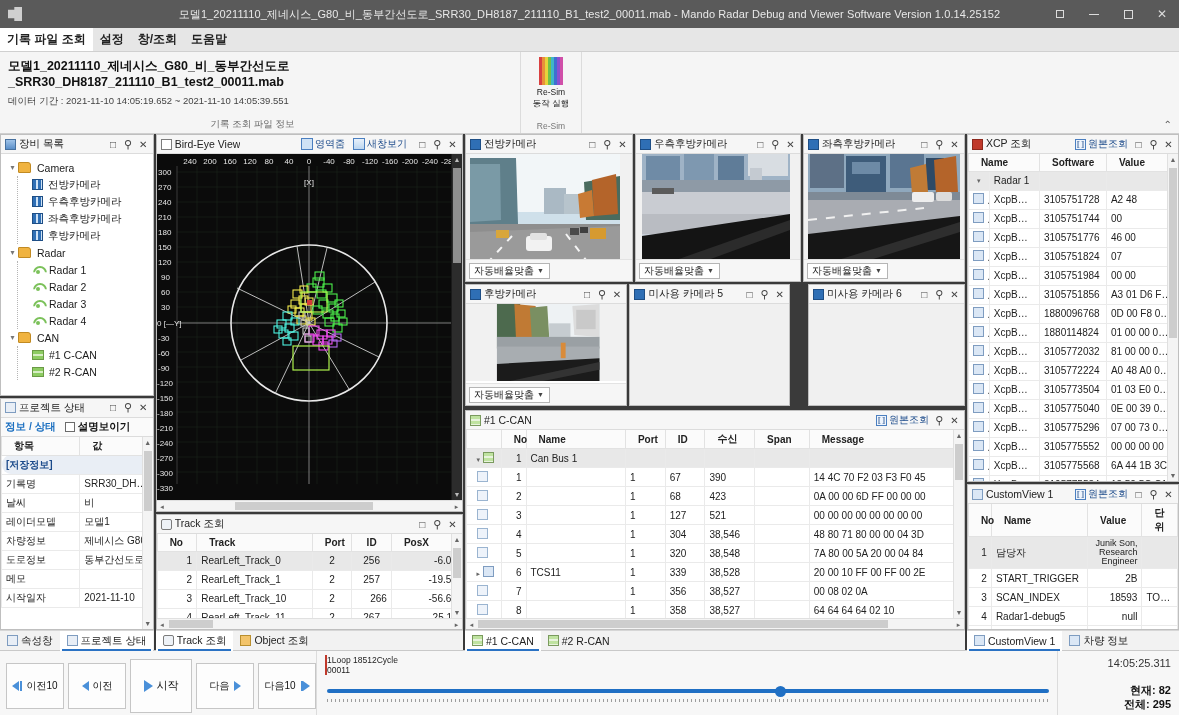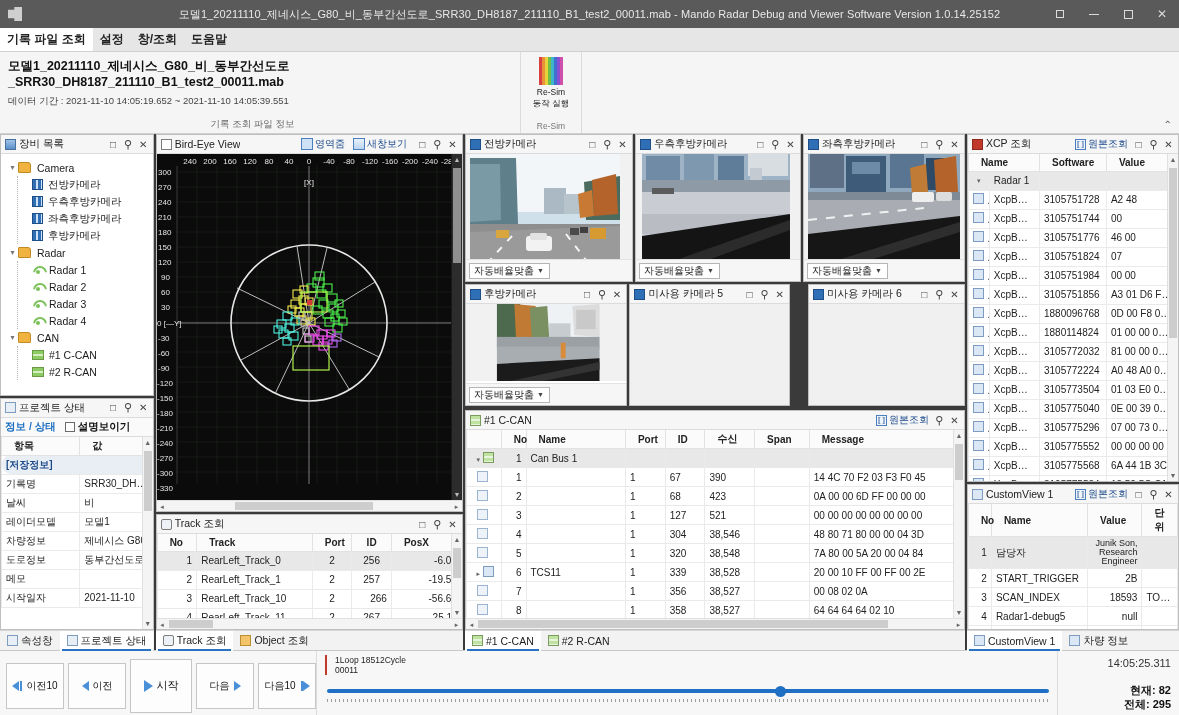--- a/index.html
+++ b/index.html
@@ -188,21 +188,21 @@
   .tbtn.big { width:62px; height:54px; font-size:11px;}
   .tri-r { width:0;height:0;border-left:9px solid #4a90d9;border-top:6px solid transparent;
            border-bottom:6px solid transparent;}
   .tri-l { width:0;height:0;border-right:9px solid #4a90d9;border-top:6px solid transparent;
            border-bottom:6px solid transparent;}
   .tri-r.sm2{border-left-width:7px;border-top-width:5px;border-bottom-width:5px;}
   .tri-l.sm2{border-right-width:7px;border-top-width:5px;border-bottom-width:5px;}
   .bars-l{display:flex;align-items:center;}
   .bar{width:2px;height:10px;background:#4a90d9;margin-left:1px;}
   .timeline { flex:1; position:relative; padding:4px 10px 0 8px; }
-  .tl-label { font-size:8.5px; color:#222; line-height:10px; padding-left:8px;
+  .tl-label { font-size:8.5px; color:#222; line-height:10px; padding-left:0;
               border-left:2px solid #c0392b; position:absolute; left:8px; top:4px;}
   .tl-track { position:absolute; left:10px; right:8px; top:38px; height:4px;
               background:#1f6fc4; border-radius:2px;}
   .tl-knob { position:absolute; width:11px;height:11px;border-radius:50%;background:#1f6fc4;
              top:-3.5px; }
   .tl-ticks { position:absolute; left:10px; right:8px; top:48px; height:3px;
               background-image:repeating-linear-gradient(90deg,#9c9c9c 0 1px,transparent 1px 4px);}
   .tstats { width:122px; border-left:1px solid #dcdcdc; display:flex; flex-direction:column;
             align-items:flex-end; justify-content:flex-start; padding:6px 8px 0 0; }
   .tstats .clk { font-size:11px; color:#333; }

